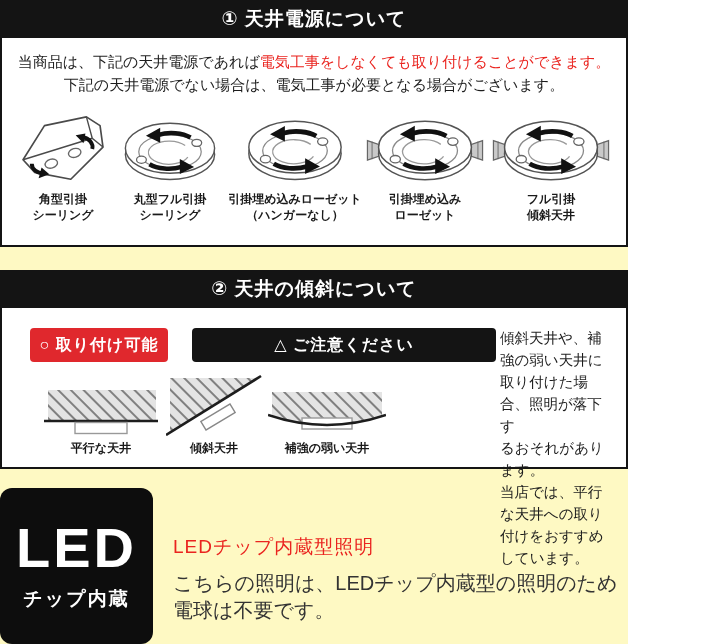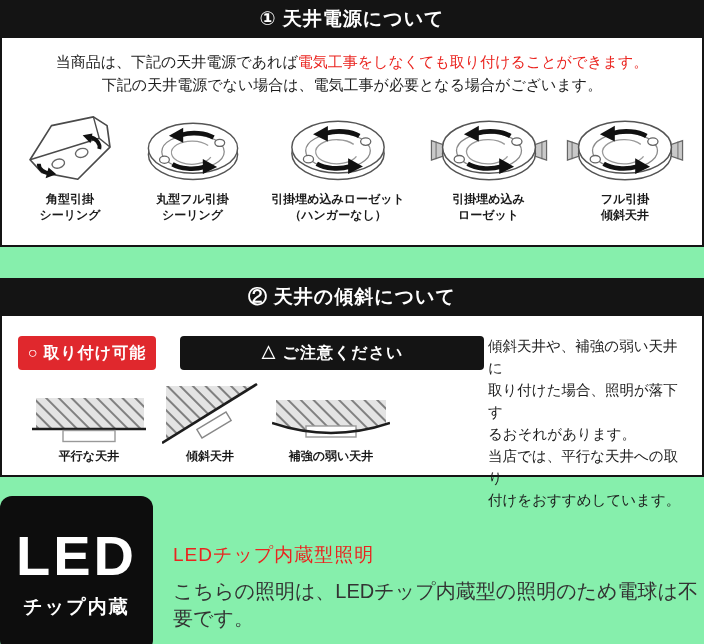--- a/index.html
+++ b/index.html
@@ -6,21 +6,21 @@
     --accent-red:#ea241f;
     --badge-red:#e0282d;
     --ink:#141414;
   }
   *{margin:0;padding:0;box-sizing:border-box;}
   body{
     width:720px;height:644px;background:#fff;
     font-family:"Liberation Sans","DejaVu Sans",sans-serif;
     color:#222;overflow:hidden;
   }
-  .page{width:704px;height:644px;position:relative;background:#86efac;}
+  .page{width:628px;height:644px;position:relative;background:#fef9c3;}
   .sec-header{
     height:38px;background:var(--ink);color:#fff;
     display:flex;align-items:center;justify-content:center;
     font-size:19px;font-weight:bold;letter-spacing:1px;
   }
   .sec-box{
     border:2px solid var(--ink);border-top:none;background:#fff;
   }
   
   .box1{height:209px;padding-top:12px;}
@@ -31,32 +31,32 @@
     padding:0 12px;margin-top:14px;
   }
   .socket-item{text-align:center;}
   .socket-item svg{display:block;margin:0 auto;}
   .socket-label{
     font-size:12px;font-weight:bold;line-height:16px;margin-top:3px;
     white-space:pre-line;color:#1a1a1a;
   }
   .w112{width:112px;} .w118{width:118px;} .w158{width:158px;} .w128{width:128px;} .w130{width:130px;}
   
-  .sec2{margin-top:31px;font-family:Liberation Serif, serif;}
+  .sec2{margin-top:23px;}
   .box2{height:161px;display:flex;}
-  .box2-left{flex:1;padding-left:16px;}
+  .box2-left{flex:1;padding-left:28px;}
   .badges-row{display:flex;gap:24px;margin-top:20px;}
   .badge{
     height:34px;border-radius:4px;color:#fff;font-size:16px;font-weight:bold;
     display:flex;align-items:center;justify-content:center;letter-spacing:1px;
   }
   .badge-ok{width:138px;background:var(--badge-red);}
   .badge-caution{width:304px;background:var(--ink);}
   .ceilings-row{
-    display:flex;align-items:flex-end;gap:14px;margin-top:12px;margin-left:12px;
+    display:flex;align-items:flex-end;gap:6px;margin-top:12px;margin-left:12px;
   }
   .ceiling-item{text-align:center;}
   .ceiling-item svg{display:block;margin:0 auto;}
   .ceiling-label{
     font-size:12px;font-weight:bold;margin-top:4px;line-height:16px;color:#1a1a1a;
   }
   .box2-right{
     width:222px;padding:19px 10px 0 4px;
     font-size:14.5px;line-height:22px;color:#1c1c1c;white-space:pre-line;
   }

